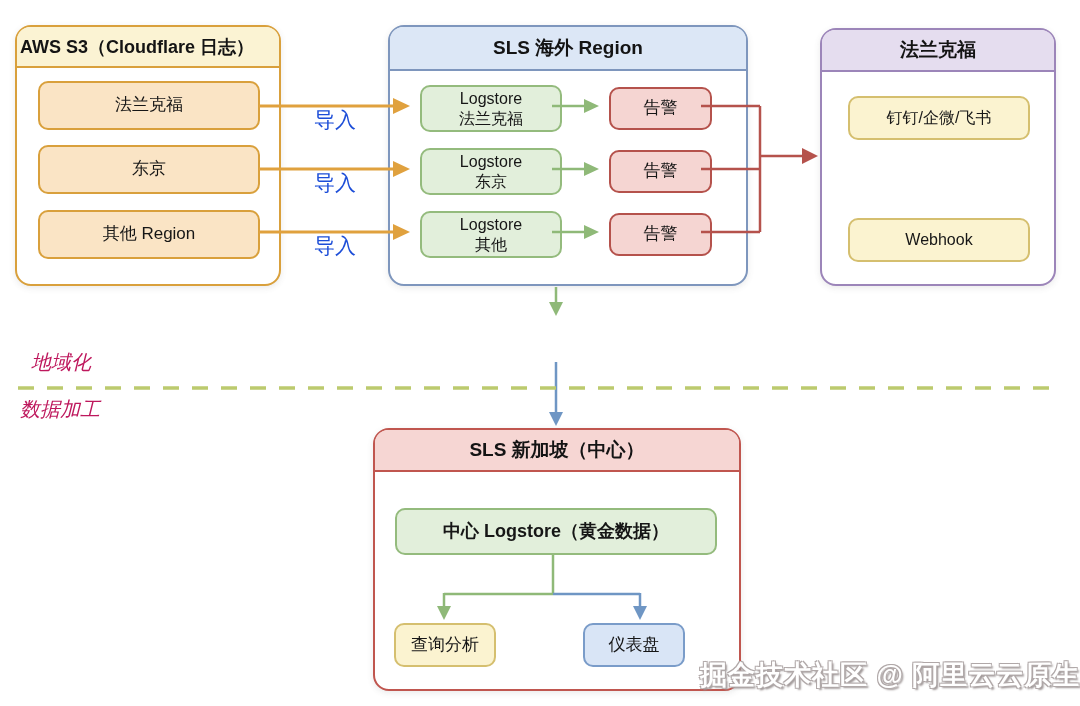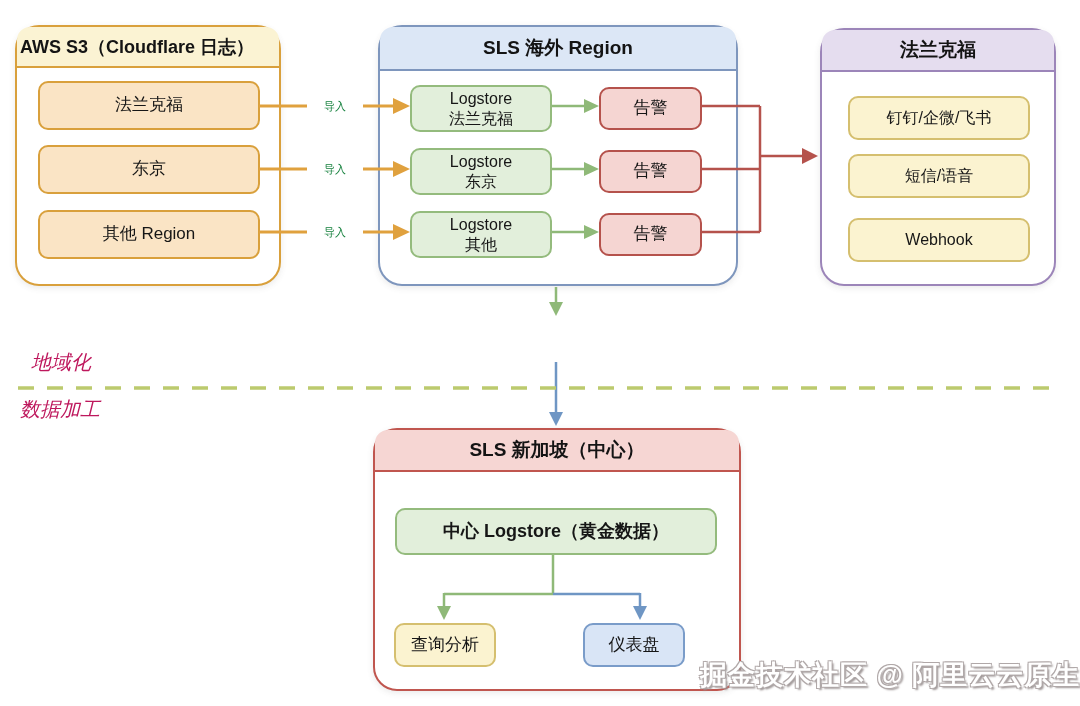--- a/index.html
+++ b/index.html
@@ -11,35 +11,35 @@
     width: 1080px;
     height: 706px;
     background: #ffffff;
     overflow: hidden;
   }
 
   
   .bigbox {
     position: absolute;
     background: #ffffff;
-    border-radius: 24px;
+    border-radius: 16px;
     box-shadow: 0 2px 6px rgba(80,80,80,0.12);
   }
   .bigbox .hd {
     position: absolute; left: 0; right: 0; top: 0;
     display: flex; align-items: center;
     font-weight: bold; color: #141414;
     border-top-left-radius: 13px; border-top-right-radius: 13px;
   }
   .hd.center { justify-content: center; }
 
   #aws-box   { left: 15px;  top: 25px; width: 266px; height: 261px; border: 2.5px solid #d9a03c; }
   #aws-box .hd { height: 41px; background: #fbf3d3; border-bottom: 2.5px solid #d9a03c; font-size: 18px; padding-left: 3px; }
 
-  #overseas-box { left: 378px; top: 25px; width: 360px; height: 261px; border: 2.5px solid #7e96bd; padding-left: 48px; }
+  #overseas-box { left: 388px; top: 25px; width: 360px; height: 261px; border: 2.5px solid #7e96bd; padding-left: 48px; }
   #overseas-box .hd { height: 44px; background: #dce7f6; border-bottom: 2.5px solid #7e96bd; font-size: 19px; }
 
   #notify-box { left: 820px; top: 28px; width: 236px; height: 258px; border: 2.5px solid #9c85b9; }
   #notify-box .hd { height: 42px; background: #e5ddef; border-bottom: 2.5px solid #9c85b9; font-size: 19px; }
 
   #central-box { left: 373px; top: 428px; width: 368px; height: 263px; border: 2.5px solid #c0564f; }
   #central-box .hd { height: 42px; background: #f6d6d3; border-bottom: 2.5px solid #c0564f; font-size: 19px; }
 
   
   .node {
@@ -58,22 +58,23 @@
   .node.purple { background: #e6def0; border: 2px solid #9c85b9; font-weight: bold; font-size: 16px; }
 
   .logstore { font-size: 16px; }
 
   
   .flow-label {
     position: absolute;
     width: 56px; height: 24px;
     background: #ffffff;
     display: flex; align-items: center; justify-content: center;
-    font-size: 11px; color: #15803d; font-weight: 500;
+    font-size: 21px; color: #1d4ed8; font-weight: 500;
     z-index: 6;
+    margin-top: 14px;
   }
 
   
   .zone-label {
     position: absolute;
     font-style: italic; font-weight: 500;
     font-size: 20px; color: #be185d;
     z-index: 3;
   }
 
@@ -131,21 +132,20 @@
     </div>
 
     <div class="node red" style="left:219px; top:60px;  width:103px; height:43px;">告警</div>
     <div class="node red" style="left:219px; top:123px; width:103px; height:43px;">告警</div>
     <div class="node red" style="left:219px; top:186px; width:103px; height:43px;">告警</div>
   </div>
 
   <div class="bigbox" id="notify-box">
     <div class="hd center">法兰克福</div>
     <div class="node yellow" style="left:26px; top:66px;  width:182px; height:44px; font-size:16px;">钉钉/企微/飞书</div>
-    <div class="node yellow" style="left:26px; top:124px; width:182px; height:44px; font-size:16px;">短信/语音</div>
     <div class="node yellow" style="left:26px; top:188px; width:182px; height:44px; font-size:16px;">Webhook</div>
   </div>
 
   <div class="flow-label" style="left:307px; top:94px;">导入</div>
   <div class="flow-label" style="left:307px; top:157px;">导入</div>
   <div class="flow-label" style="left:307px; top:220px;">导入</div>
 
 
   <div class="zone-label" style="left:31px; top:349px;">地域化</div>
   <div class="zone-label" style="left:20px; top:396px;">数据加工</div>

